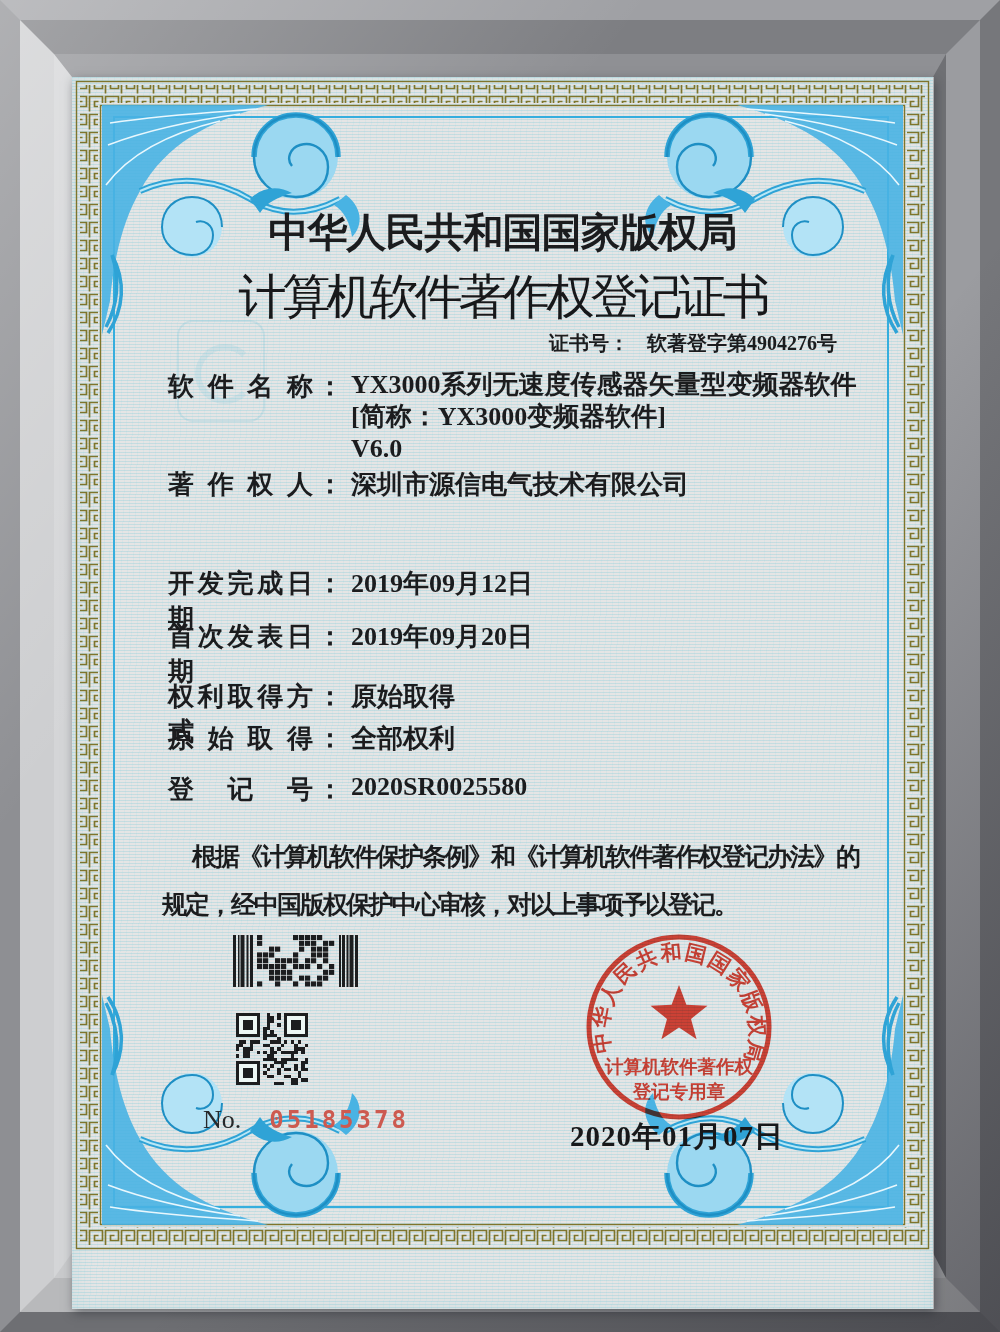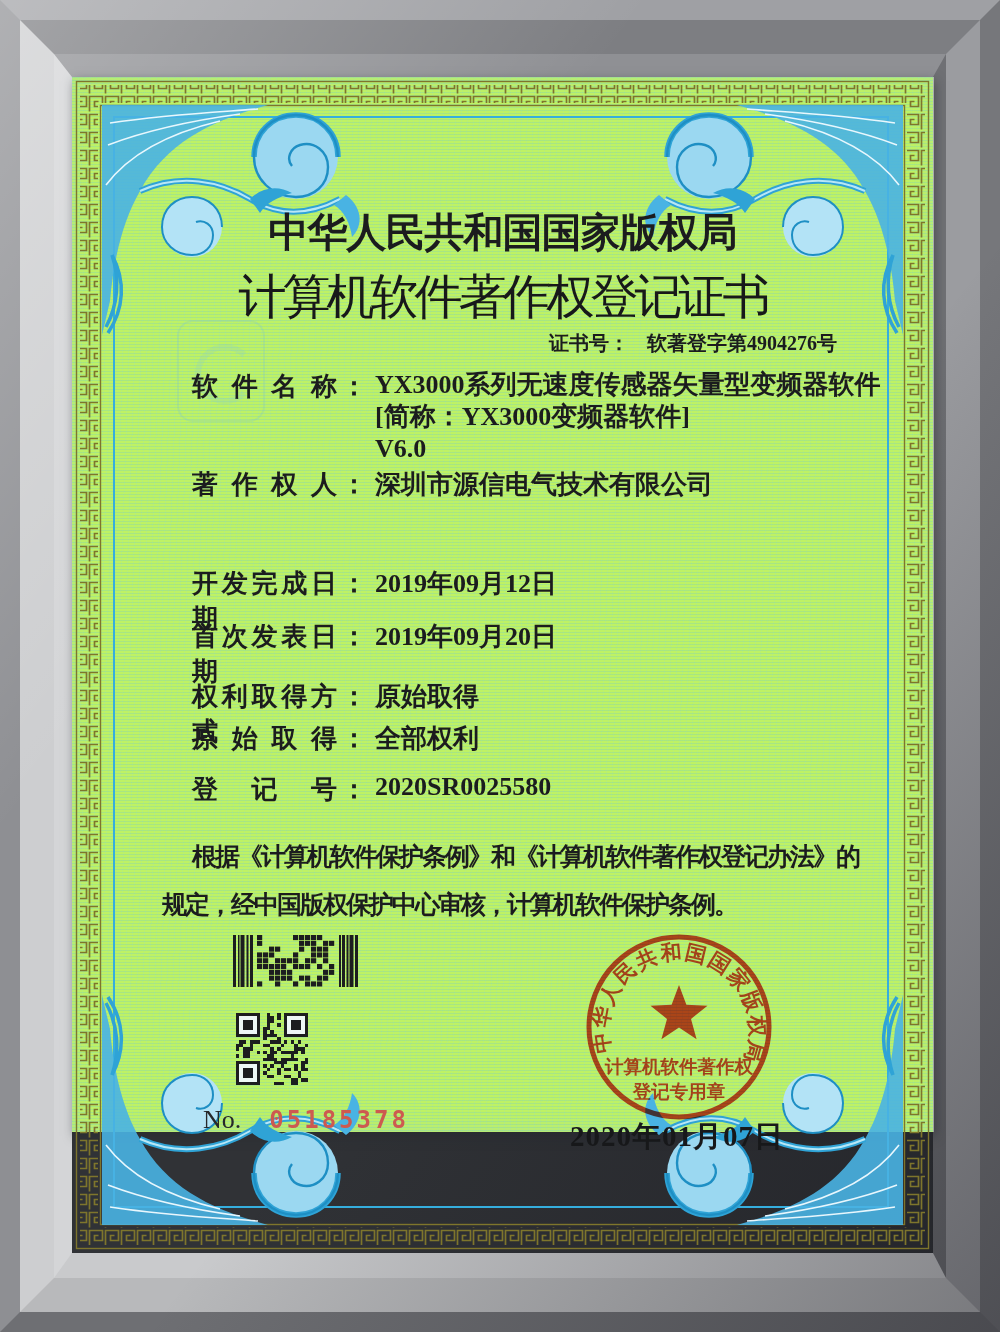--- a/index.html
+++ b/index.html
@@ -10,39 +10,39 @@
     border-color:#9fa0a4 #76777b #6e6f73 #8e8f93;box-sizing:border-box;}
   .frame-mid{position:absolute;inset:20px;border:34px solid;
     border-color:#7d7e82 #9b9ca0 #b8b9bb #cdced0;box-sizing:border-box;}
   .frame-lip{position:absolute;inset:54px;border-style:solid;
     border-width:23px 13px 25px 18px;
     border-color:#8f9094 #6f7074 #c9cacc #d4d5d7;box-sizing:border-box;}
   .lighting{position:absolute;inset:0;z-index:2;pointer-events:none;
     background:linear-gradient(128deg,rgba(255,255,255,.30) 0%,rgba(255,255,255,0) 32%,
                rgba(20,20,28,0) 58%,rgba(15,15,22,.38) 100%);}
   
-  .paper{position:absolute;left:72px;top:77px;width:861px;height:1055px;z-index:3;
-    background:#bef264;
+  .paper{position:absolute;left:72px;top:77px;width:861px;height:1232px;z-index:3;
+    background:#e5e5e5;
     box-shadow:1px 0 0 rgba(255,255,255,.5), 2px 4px 10px rgba(35,40,46,.5),
                inset 0 0 22px rgba(150,205,215,.30);}
   .texture{position:absolute;inset:0;pointer-events:none;
     background-image:
       repeating-linear-gradient(180deg, rgba(104,196,212,.26) 0px, rgba(104,196,212,.26) 1px, rgba(0,0,0,0) 1px, rgba(0,0,0,0) 3px),
       repeating-linear-gradient(92deg, rgba(140,214,228,.12) 0px, rgba(140,214,228,.12) 1px, rgba(0,0,0,0) 1px, rgba(0,0,0,0) 6px);}
   .border-art{position:absolute;inset:0;}
   
   .abs{position:absolute;}
   .authority{left:0;right:0;top:128px;text-align:center;font-size:40px;font-weight:bold;
     color:#1b1c1e;letter-spacing:-1px;}
   .cert-title{left:0;right:0;top:188px;text-align:center;font-size:48px;font-weight:normal;
     color:#17181a;letter-spacing:-4px;}
   .certno{top:253px;right:96px;font-size:20px;font-weight:bold;color:#1b1c1e;}
   .certno .gap{display:inline-block;width:18px;}
   .row{left:96px;display:flex;align-items:flex-start;font-size:26px;font-weight:bold;color:#1b1c1e;}
-  .flabel{width:145px;display:inline-block;text-align:justify;text-align-last:justify;margin-left:24px;}
+  .flabel{width:145px;display:inline-block;text-align:justify;text-align-last:justify;}
   .colon{display:inline-block;width:16px;margin-left:4px;}
   .fvalue{margin-left:18px;white-space:nowrap;}
   .fvalue .vline{line-height:32px;}
   .statement{left:90px;top:756px;width:730px;font-size:25px;font-weight:bold;
     color:#1b1c1e;letter-spacing:-2px;line-height:48px;}
   .statement .l1{text-indent:30px;white-space:nowrap;}
   .statement .l2{white-space:nowrap;}
   .serial{left:131px;top:1028px;font-size:26px;color:#26282a;}
   .serial .num{font-family:"DejaVu Sans Mono","Liberation Mono",monospace;
     font-size:24px;letter-spacing:3px;margin-left:28px;font-weight:bold;}
@@ -149,21 +149,21 @@
       <span class="fvalue">全部权利</span>
     </div>
     <div class="abs row" style="top:695px">
       <span class="flabel">登记号</span>
         <span class="colon">：</span>
       <span class="fvalue">2020SR0025580</span>
     </div>
 
     <div class="abs statement">
       <div class="l1">根据《计算机软件保护条例》和《计算机软件著作权登记办法》的</div>
-      <div class="l2">规定，经中国版权保护中心审核，计算机软件保护条例。</div>
+      <div class="l2">规定，经中国版权保护中心审核，对以上事项予以登记。</div>
     </div>
 
     <svg class="abs" style="left:161px;top:858px" width="132" height="52" viewBox="0 0 132 52" id="barcode-svg">
         <rect x="0" y="0" width="3" height="52" fill="#1c1d1f"></rect>
         <rect x="5" y="0" width="1.5" height="52" fill="#1c1d1f"></rect>
         <rect x="7.5" y="0" width="4" height="52" fill="#1c1d1f"></rect>
         <rect x="13.5" y="0" width="2" height="52" fill="#1c1d1f"></rect>
         <rect x="17" y="0" width="3" height="52" fill="#1c1d1f"></rect>
         <rect x="24" y="0" width="5.2" height="5.1" fill="#1c1d1f"></rect>
         <rect x="24" y="5.8" width="5.2" height="5.1" fill="#1c1d1f"></rect>

